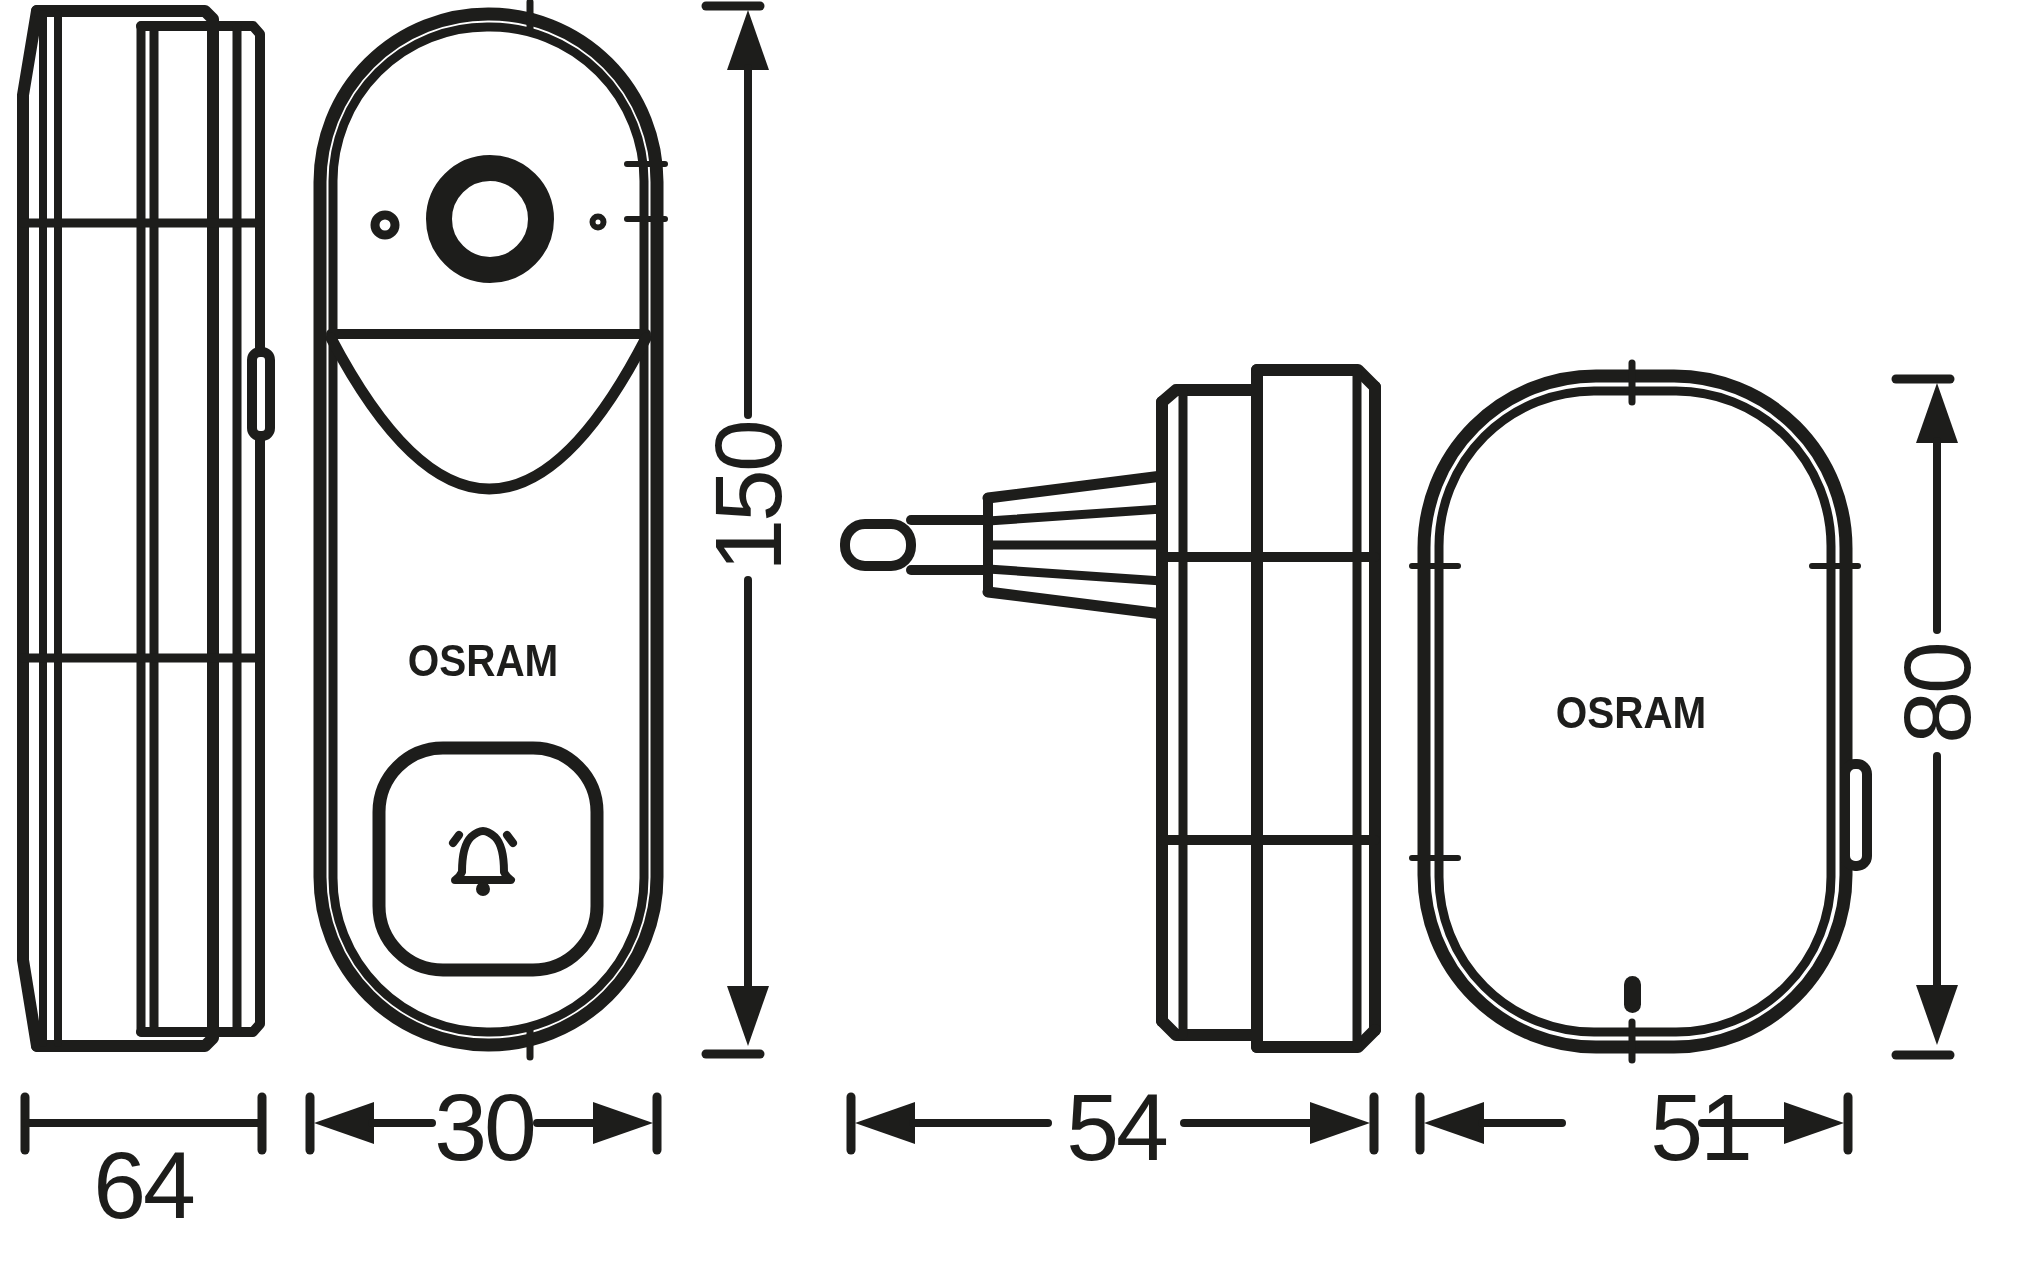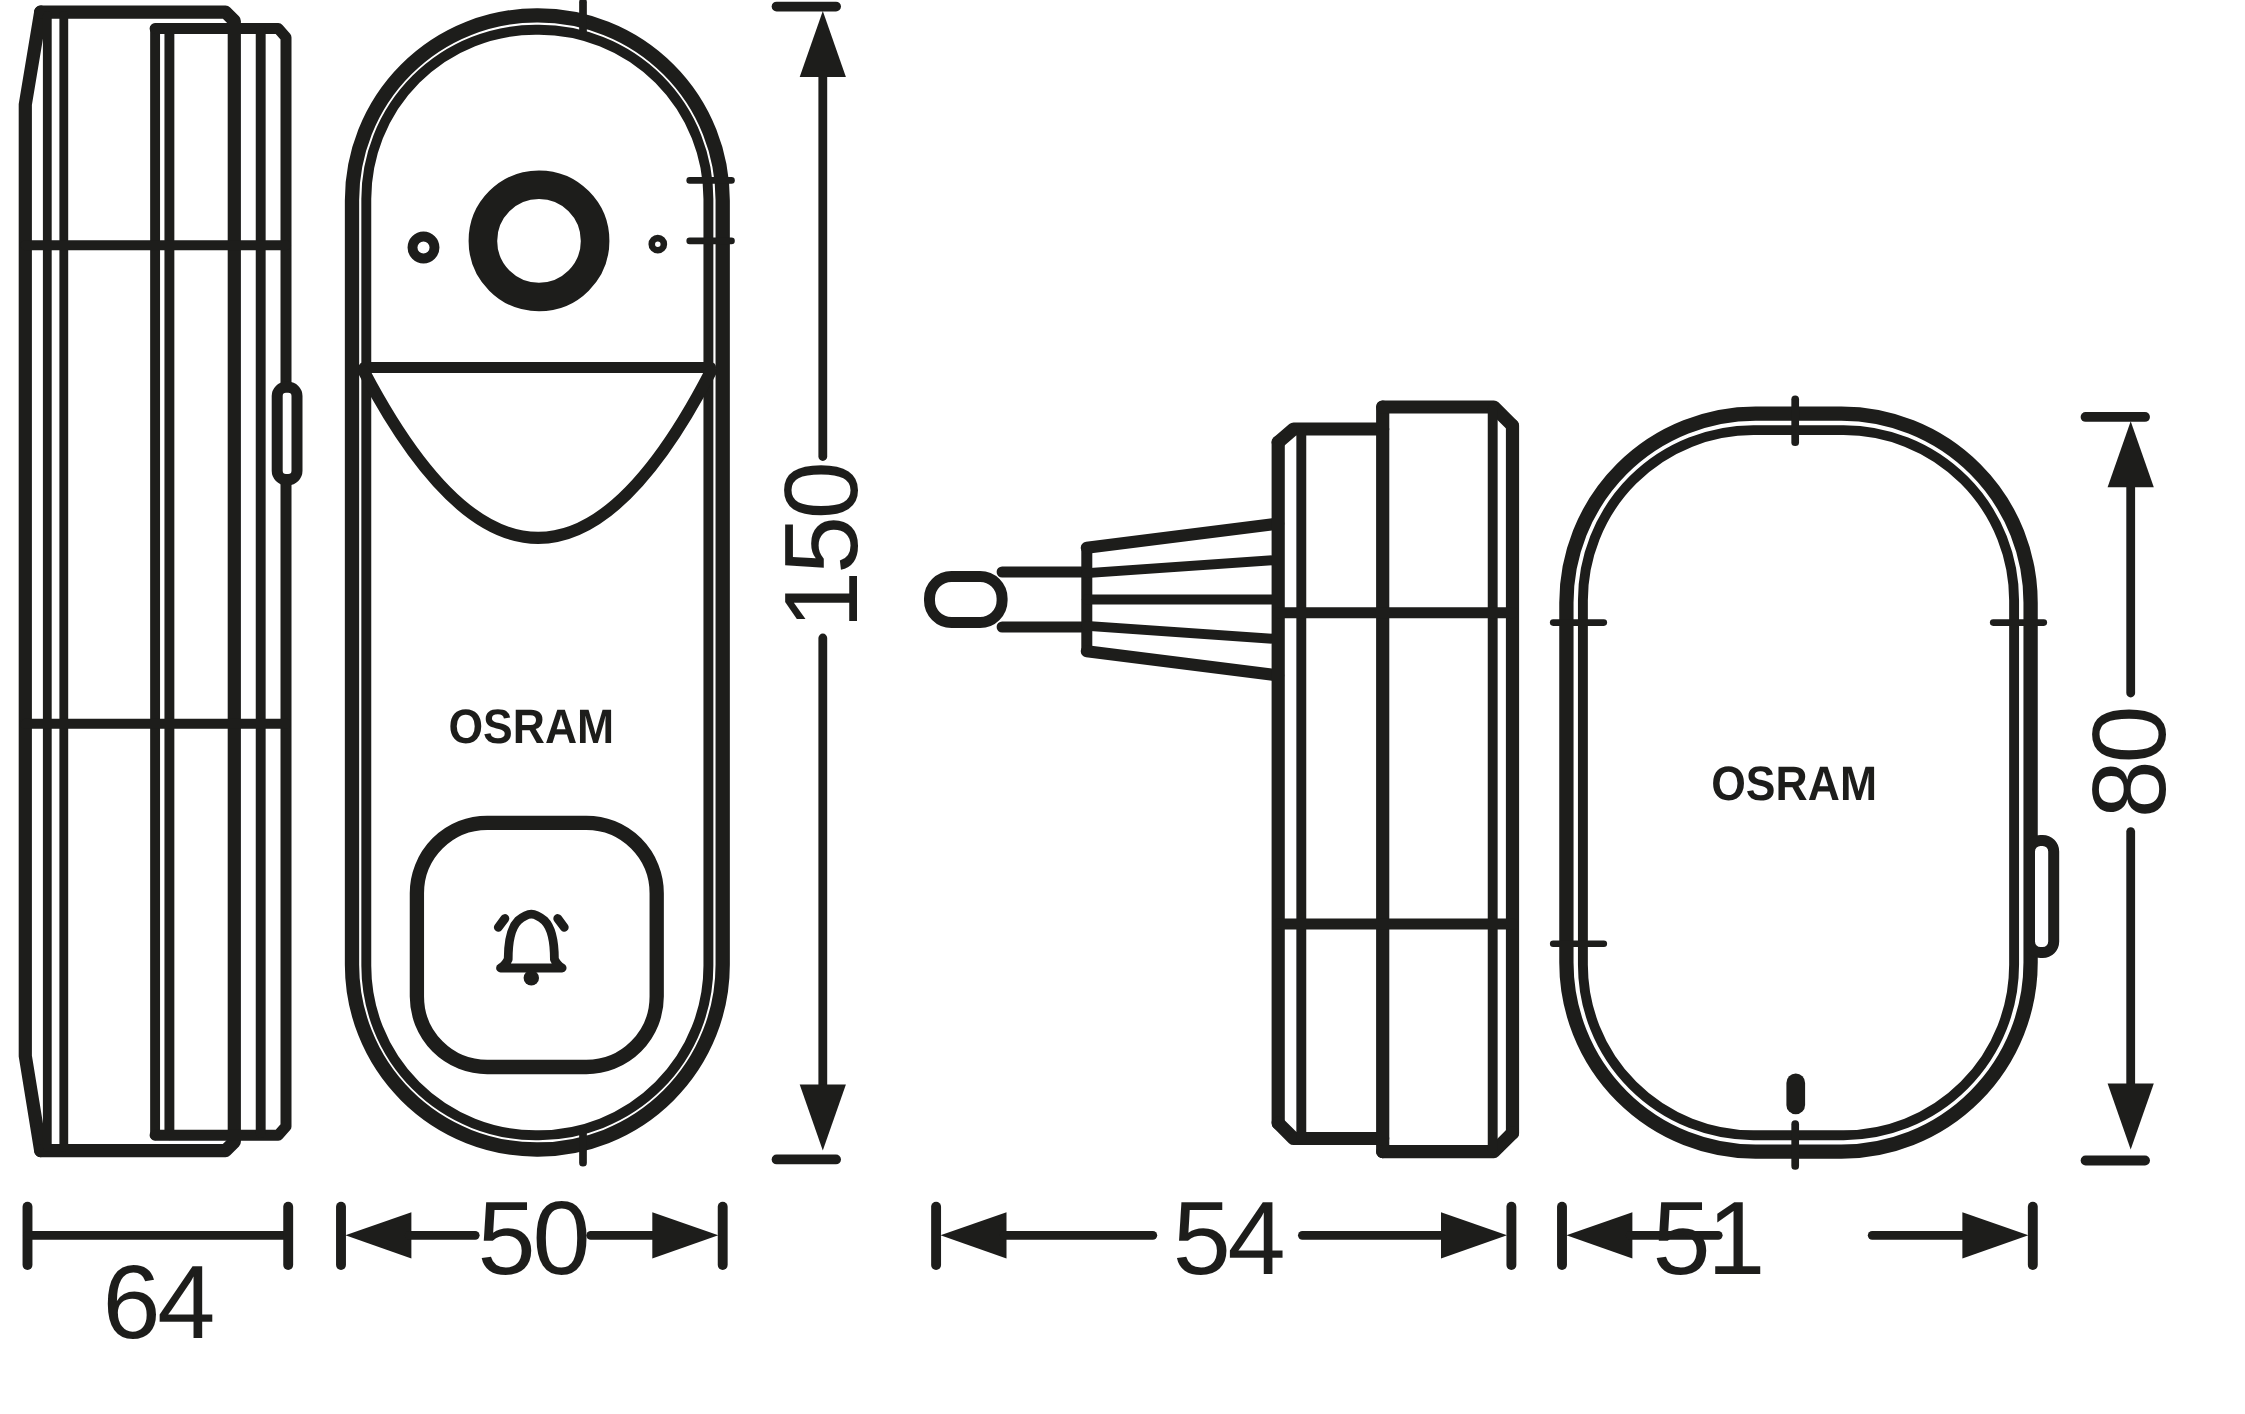--- a/index.html
+++ b/index.html
@@ -188,19 +188,19 @@
   <div class="logo-label" style="left:483px;top:661px;">OSRAM</div>
 
   <div class="logo-label" style="left:1631px;top:713px;">OSRAM</div>
 
   <div class="dim-label rot" style="left:748px;top:497px;">150</div>
 
   <div class="dim-label rot" style="left:1937px;top:694px;">80</div>
 
   <div class="dim-label" style="left:143px;top:1185px;">64</div>
 
-  <div class="dim-label" style="left:484px;top:1127px;">50</div>
+  <div class="dim-label" style="left:484px;top:1127px;">30</div>
 
   <div class="dim-label" style="left:1116px;top:1127px;">54</div>
 
-  <div class="dim-label" style="left:1552px;top:1127px;">51</div>
+  <div class="dim-label" style="left:1700px;top:1127px;">51</div>
 
 </div>
 
 </body></html>

